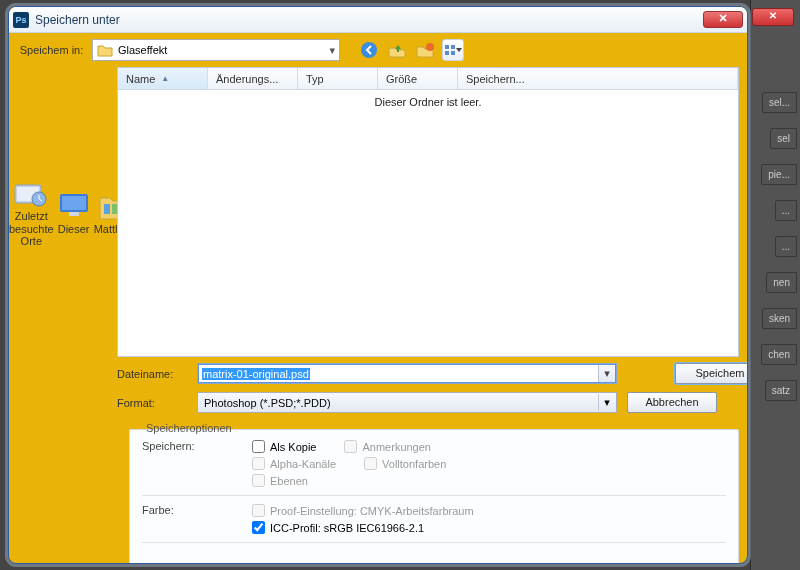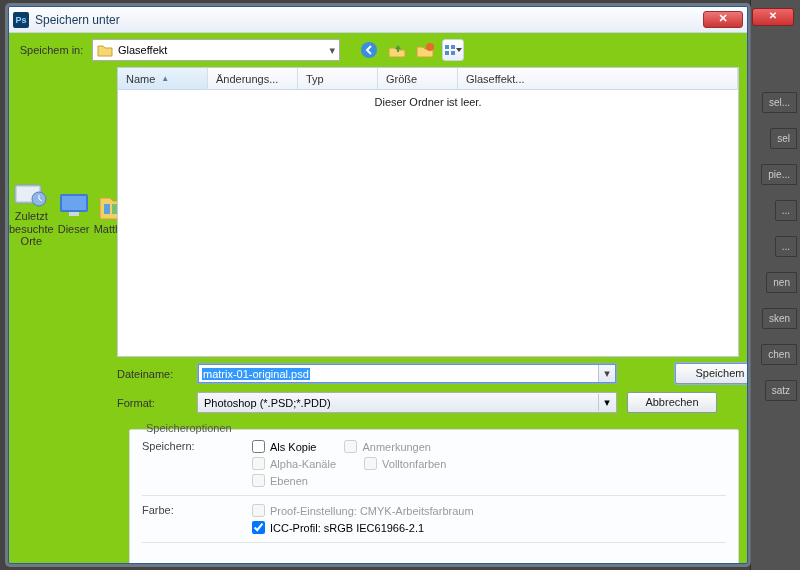--- a/index.html
+++ b/index.html
@@ -1,21 +1,21 @@
 <!DOCTYPE html>
 <html><head>
 <meta charset="utf-8">
 <style>
 * { box-sizing: border-box; margin: 0; padding: 0; font-family: "Segoe UI", Tahoma, sans-serif; font-size: 11px; }
 body { background: #444; width: 800px; height: 570px; overflow: hidden; position: relative; }
 .bg-panel { position: absolute; right: 0; top: 0; width: 50px; height: 100%; background: #535353; border-left: 1px solid #2a2a2a; }
 .bg-tab { position: absolute; right: 3px; background: #535353; border: 1px solid #383838; color: #ccc; padding: 4px 6px; font-size: 10px; border-radius: 2px 0 0 2px; white-space: nowrap; overflow: hidden; text-overflow: ellipsis; max-width: 40px; }
 .bg-close-outer { position: absolute; right: 6px; top: 8px; width: 42px; height: 18px; background: linear-gradient(#e66,#c33); border: 1px solid #822; border-radius: 3px; color: #fff; text-align: center; line-height: 14px; font-weight: bold; font-size: 10px; }
 
-.dialog { position: absolute; left: 8px; top: 6px; width: 740px; height: 558px; background: #84cc16; border: 1px solid #2a5a9e; border-radius: 2px; overflow: hidden; box-shadow: 0 0 0 3px rgba(180,200,230,.4); }
+.dialog { position: absolute; left: 8px; top: 6px; width: 740px; height: 558px; background: #eab308; border: 1px solid #2a5a9e; border-radius: 8px; overflow: hidden; box-shadow: 0 0 0 3px rgba(180,200,230,.4); }
 .titlebar { height: 26px; background: linear-gradient(#fdfefe,#e8eef7); display: flex; align-items: center; padding: 0 4px; border-bottom: 1px solid #c9d4e6; }
 .titlebar .ps-icon { width: 16px; height: 16px; background: #0b3c66; color: #8fd3ff; display: flex; align-items: center; justify-content: center; font-size: 9px; font-weight: bold; border-radius: 2px; margin-right: 6px; }
 .titlebar .title { flex: 1; color: #1a3a5c; font-size: 12px; }
 .titlebar .close { width: 40px; height: 17px; background: linear-gradient(#e77,#c33); border: 1px solid #933; border-radius: 3px; color: #fff; text-align: center; line-height: 13px; font-weight: bold; }
 
 .toolbar-row { height: 34px; display: flex; align-items: center; padding: 2px 8px; }
 .toolbar-row .lbl { width: 75px; text-align: center; padding-right: 6px; color: #333; }
 .folder-dd { width: 248px; height: 22px; border: 1px solid #abadb3; display: flex; align-items: center; padding: 0 4px; background: #fff; }
 .folder-icon { width: 16px; height: 14px; margin-right: 5px; }
 .dd-arrow { margin-left: auto; color: #555; }
@@ -185,21 +185,21 @@
 
     <div class="filelist">
       <div class="fl-head">
         <div class="fl-col sorted" style="width:90px">
             <span>Name</span>
             <span class="fl-arrow">▲</span>
           </div>
         <div class="fl-col" style="width:90px">Änderungs...</div>
         <div class="fl-col" style="width:80px">Typ</div>
         <div class="fl-col" style="width:80px">Größe</div>
-        <div class="fl-col" style="flex:1">Glaseffekt...</div>
+        <div class="fl-col" style="flex:1">Speichern...</div>
       </div>
       <div class="fl-empty">Dieser Ordner ist leer.</div>
     </div>
   </div>
 
   <div class="form-rows">
     <div class="f-row">
       <div class="f-lbl">Dateiname:</div>
       <div class="f-input focus">
         <span class="sel">matrix-01-original.psd</span>

